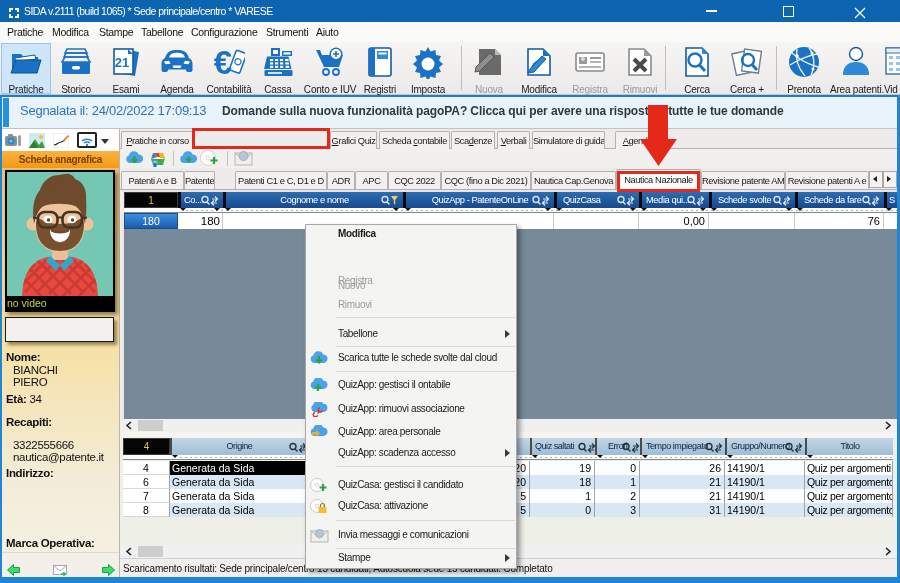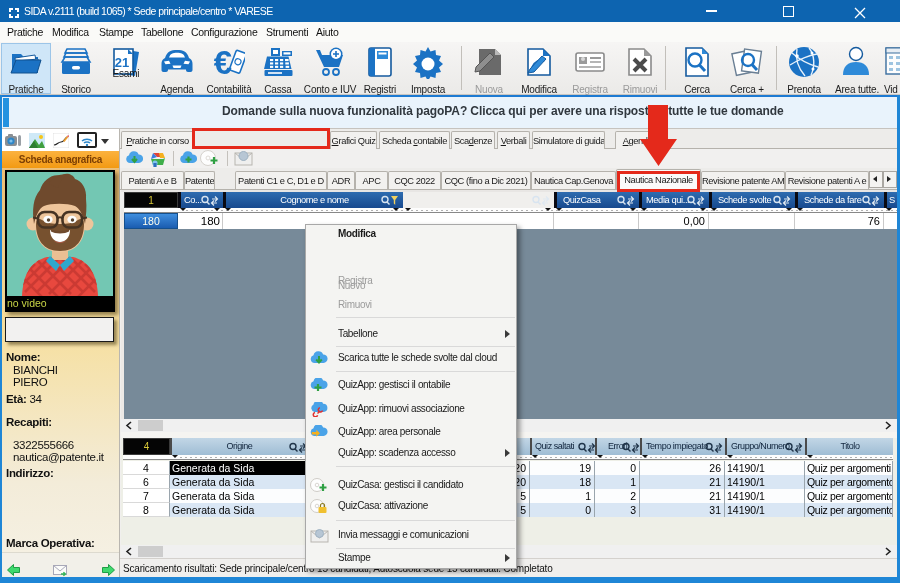--- a/index.html
+++ b/index.html
@@ -92,21 +92,21 @@
   <div class="lbl" style="left:46px;top:84px;width:60px;">Storico</div>
 
   <div class="abs" style="left:109px;top:45px;">
     <svg width="34" height="34" viewBox="0 0 34 34">
       <path d="M13,4 L30,7 L26,31 L9,28 Z" fill="#1b72c4"></path>
       <rect x="5" y="4" width="19" height="25" fill="#fff" stroke="#155a9e" stroke-width="1.6"></rect>
       <path d="M19,4 l5,5 h-5 Z" fill="#1b72c4"></path>
       <text x="13" y="22" font-family="Liberation Sans" font-size="13" font-weight="bold" fill="#1b72c4" text-anchor="middle">21</text>
     </svg>
   </div>
-  <div class="lbl" style="left:96px;top:68px;width:60px;">Esami</div>
+  <div class="lbl" style="left:96px;top:84px;width:60px;">Esami</div>
 
   <div class="abs" style="left:160px;top:45px;">
     <svg width="34" height="34" viewBox="0 0 34 34">
       <path d="M5,13 C7,6.5 11,5 17,5 C23,5 27,6.5 29,13 L30.5,14 C32,15 32.5,17 32.5,19 L32.5,25 C32.5,26.2 31.7,27 30.5,27 L28,27 C26.8,27 26,26.2 26,25 L26,24.5 L8,24.5 L8,25 C8,26.2 7.2,27 6,27 L3.5,27 C2.3,27 1.5,26.2 1.5,25 L1.5,19 C1.5,17 2,15 3.5,14 Z" fill="#1b72c4"></path>
       <path d="M9,12.5 C10.3,8.6 12.8,7.8 17,7.8 C21.2,7.8 23.7,8.6 25,12.5 Z" fill="#fff"></path>
       <path d="M4,16.5 L9,15.8 L10.5,18.8 L5.5,19.2 Z" fill="#fff"></path>
       <path d="M30,16.5 L25,15.8 L23.5,18.8 L28.5,19.2 Z" fill="#fff"></path>
       <path d="M12.5,20.5 L21.5,20.5 L20.5,23 L13.5,23 Z" fill="#fff"></path>
     </svg>
   </div>
@@ -250,38 +250,39 @@
     </svg>
   </div>
   <div class="lbl" style="left:774px;top:84px;width:60px;">Prenota</div>
 
   <div class="abs" style="left:839px;top:45px;">
     <svg width="34" height="34" viewBox="0 0 34 34">
       <circle cx="17" cy="9" r="6.5" fill="#fff" stroke="#155a9e" stroke-width="1.4"></circle>
       <path d="M4,30 C4,21 9,17 17,17 C25,17 30,21 30,30 Z" fill="#2e8ad8"></path>
     </svg>
   </div>
-  <div class="lbl" style="left:826px;top:84px;width:62px;">Area tutte.</div>
+  <div class="lbl" style="left:826px;top:84px;width:62px;">Area patenti.</div>
 
   <div class="abs" style="left:884px;top:45px;">
     <svg width="20" height="34" viewBox="0 0 20 34">
       <rect x="2" y="3" width="26" height="26" fill="#fdfdfd" stroke="#3a6e9e" stroke-width="1.4"></rect>
       <rect x="2" y="3" width="26" height="5" fill="#e8eef4" stroke="#3a6e9e" stroke-width="1"></rect>
       <rect x="5" y="11" width="4" height="3" fill="#9ec4e0"></rect>
         <rect x="12" y="11" width="4" height="3" fill="#9ec4e0"></rect>
       <rect x="5" y="17" width="4" height="3" fill="#9ec4e0"></rect>
         <rect x="12" y="17" width="4" height="3" fill="#9ec4e0"></rect>
       <rect x="5" y="23" width="4" height="3" fill="#9ec4e0"></rect>
         <rect x="12" y="23" width="4" height="3" fill="#9ec4e0"></rect>
     </svg>
   </div>
   <div class="lbl" style="left:884px;top:84px;width:24px;text-align:left;">Vid</div>
 
   <div class="abs" style="left:0;top:95px;width:900px;height:33px;background:#e9f3fc;border-top:2.5px solid #1d7ad2;box-sizing:border-box;"></div>
   <div class="abs" style="left:3px;top:98px;width:6px;height:29px;background:#2492e0;"></div>
+  <div class="abs" style="left:20px;top:103px;font-size:13px;color:#2e74b5;letter-spacing:-0.25px;">Segnalata il: 24/02/2022 17:09:13</div>
   <div class="abs" style="left:222px;top:104px;font-size:12px;font-weight:bold;color:#30373e;letter-spacing:-0.1px;">Domande sulla nuova funzionalità pagoPA? Clicca qui per avere una risposta a tutte le tue domande</div>
 
   <div class="abs" style="left:0;top:128px;width:900px;height:1px;background:#c6c3bf;"></div>
 
   <div class="abs" style="left:0;top:129px;width:120px;height:454px;background:#fff;"></div>
   <div class="abs" style="left:119px;top:129px;width:1px;height:454px;background:#b9b6b0;"></div>
 
   <div class="abs" style="left:5px;top:133px;">
     <svg width="16" height="15" viewBox="0 0 16 15">
       <rect x="0" y="3" width="12" height="10" rx="2" fill="#8a8f94"></rect>
@@ -456,20 +457,21 @@
   <div class="tab2" style="left:785px;width:84px;">Revisione patenti A e</div>
   <div class="abs" style="left:869px;top:171px;width:14px;height:17px;background:#f4f3f1;border:1px solid #aaa7a2;box-sizing:border-box;"></div>
   <div class="abs" style="left:883px;top:171px;width:14px;height:17px;background:#f4f3f1;border:1px solid #aaa7a2;box-sizing:border-box;"></div>
   <div class="abs" style="left:873px;top:176px;width:0;height:0;border-top:3px solid transparent;border-bottom:3px solid transparent;border-right:4px solid #222;"></div>
   <div class="abs" style="left:887px;top:176px;width:0;height:0;border-top:3px solid transparent;border-bottom:3px solid transparent;border-left:4px solid #222;"></div>
 
   <div class="abs" style="left:121px;top:190px;width:776px;height:2px;background:#e8e6e4;"></div>
   <div class="abs" style="left:124px;top:192px;width:54px;height:16px;background:#050505;border:1px solid #3a3a3a;box-sizing:border-box;color:#d8c838;font-size:10px;text-align:center;line-height:15px;">1</div>
   <div class="hcell" style="left:178px;width:45px;text-align:left;padding-left:3px;">Co...</div>
   <div class="hcell" style="left:223px;width:180px;">Cognome e nome</div>
+  <div class="hcell" style="left:403px;width:151px;">QuizApp - PatenteOnLine</div>
   <div class="hcell" style="left:554px;width:85px;text-align:left;padding-left:6px;">QuizCasa</div>
   <div class="hcell" style="left:639px;width:70px;text-align:left;padding-left:4px;">Media qui...</div>
   <div class="hcell" style="left:709px;width:86px;text-align:left;padding-left:6px;">Schede svolte</div>
   <div class="hcell" style="left:795px;width:89px;text-align:left;padding-left:6px;">Schede da fare</div>
   <div class="hcell" style="left:884px;width:13px;">S</div>
 
   <style>.si{position:absolute;top:195px;width:20px;height:11px;}.si2{position:absolute;top:442px;width:20px;height:11px;}</style>
   <svg class="si" style="left:200px;" viewBox="0 0 20 11">
       <circle cx="5" cy="4.5" r="3" fill="none" stroke="#d8e4f0" stroke-width="1.4"></circle>
       <path d="M7,7 L9.5,9.5" stroke="#d8e4f0" stroke-width="1.4"></path>

